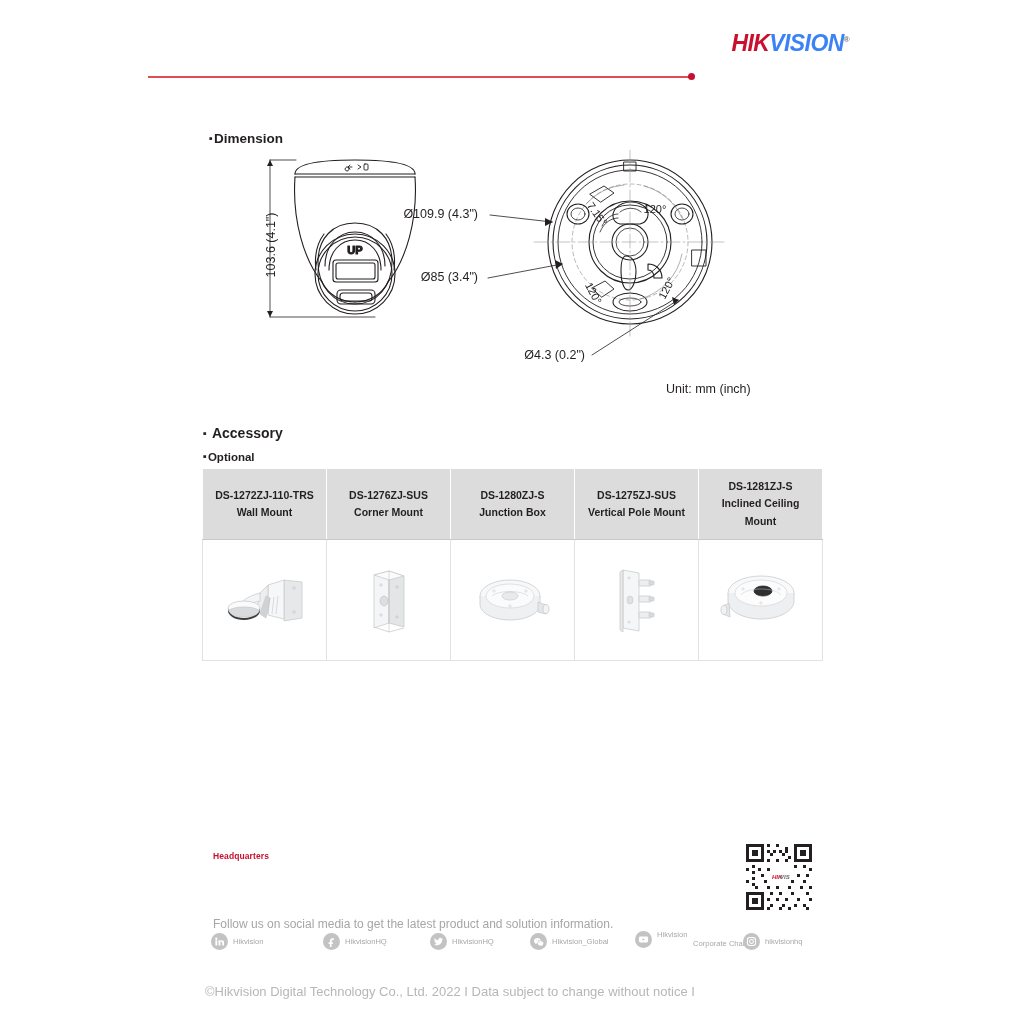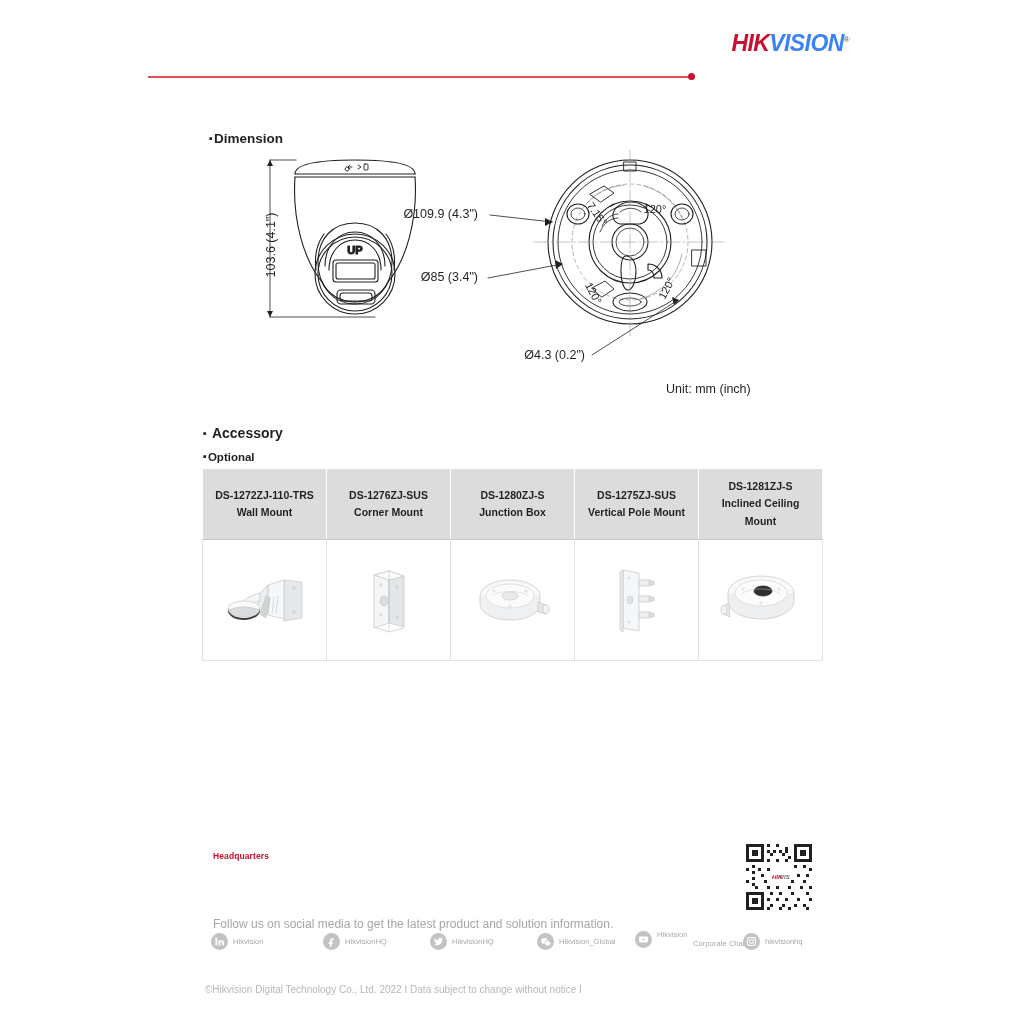--- a/index.html
+++ b/index.html
@@ -202,21 +202,21 @@
     top: 841px;
     width: 72px;
     height: 72px;
   }
   #qr-code svg { display: block; }
 
   .copyright {
     position: absolute;
     left: 205px;
     top: 984px;
-    font-size: 10px;
+    font-size: 13px;
     color: #b7b7b7;
     white-space: nowrap;
   }
 </style>
 </head>
 <body>
 
 <div class="brand-logo">
   <span class="brand-hik">HIK</span><span class="brand-vision">VISION</span><span class="brand-tm">®</span>
 </div>
@@ -518,21 +518,21 @@
 
     <div class="social-item" style="left:219px; top:0px;">
       <span class="social-badge">
         <svg width="11" height="11" viewBox="0 0 24 24" fill="#ffffff">
             <path d="M22 5.9c-.73.33-1.52.55-2.35.65a4.1 4.1 0 0 0 1.8-2.26 8.2 8.2 0 0 1-2.6 1 4.1 4.1 0 0 0-6.98 3.73A11.6 11.6 0 0 1 3.4 4.73a4.1 4.1 0 0 0 1.27 5.47c-.67-.02-1.3-.2-1.85-.5v.05a4.1 4.1 0 0 0 3.28 4.02c-.6.17-1.25.2-1.86.08a4.1 4.1 0 0 0 3.83 2.85A8.23 8.23 0 0 1 2 18.4a11.6 11.6 0 0 0 6.29 1.84c7.55 0 11.68-6.25 11.68-11.67l-.01-.53A8.3 8.3 0 0 0 22 5.9z"></path>
           </svg>
       </span>
       <span class="social-label">HikvisionHQ</span>
     </div>
 
-    <div class="social-item" style="left:326px; top:0px;">
+    <div class="social-item" style="left:319px; top:0px;">
       <span class="social-badge">
         <svg width="12" height="12" viewBox="0 0 24 24" fill="#ffffff">
             <path d="M9 4C5.1 4 2 6.6 2 9.8c0 1.8 1 3.4 2.6 4.5l-.7 2 2.3-1.2c.7.2 1.5.3 2.3.3h.5a5 5 0 0 1-.2-1.4c0-3 2.9-5.4 6.5-5.4l.6.02C15.3 6 12.5 4 9 4zm-2.4 3.3a.9.9 0 1 1 0 1.8.9.9 0 0 1 0-1.8zm4.8 0a.9.9 0 1 1 0 1.8.9.9 0 0 1 0-1.8z"></path>
             <path d="M15.3 9.9c-3.2 0-5.8 2.2-5.8 4.8 0 2.7 2.6 4.8 5.8 4.8.7 0 1.3-.1 1.9-.3l1.9 1-.5-1.6c1.4-.9 2.3-2.3 2.3-3.9 0-2.6-2.5-4.8-5.6-4.8zm-2 3a.75.75 0 1 1 0 1.5.75.75 0 0 1 0-1.5zm4 0a.75.75 0 1 1 0 1.5.75.75 0 0 1 0-1.5z"></path>
           </svg>
       </span>
       <span class="social-label">Hikvision_Global</span>
     </div>
 
     <div class="social-item" style="left:424px; top:-3px;">

